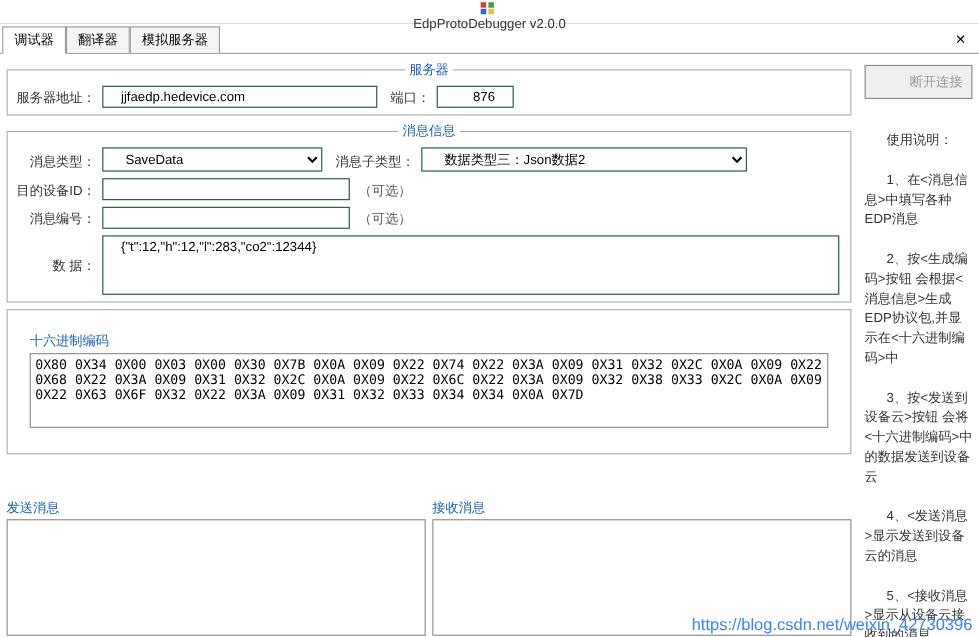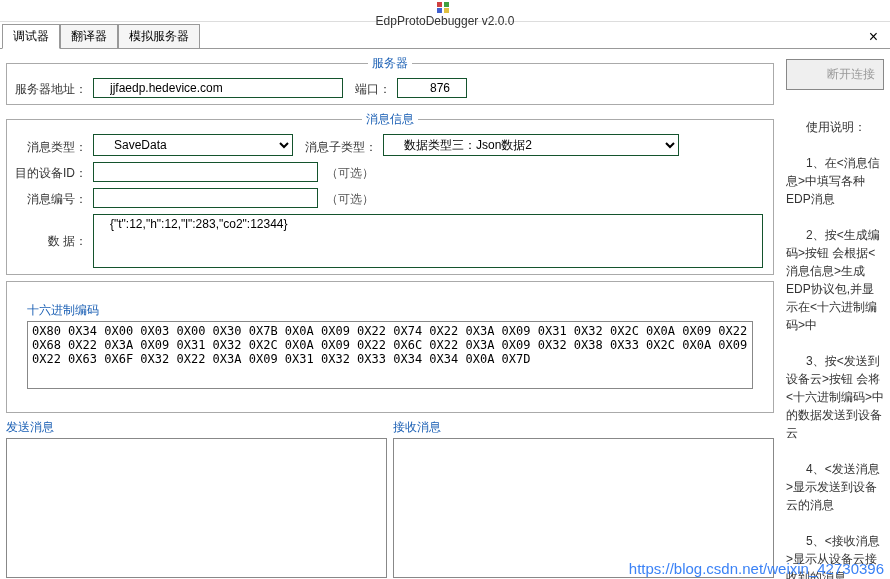--- a/index.html
+++ b/index.html
@@ -151,20 +151,21 @@
     .hex-legend { color: #1a5fb4; margin-bottom: 2px; display: block; }
     .bottom-row {
       display: flex;
       gap: 6px;
       flex: 1;
     }
     .msg-col {
       flex: 1;
       display: flex;
       flex-direction: column;
+      margin-top: 34px;
     }
     .msg-label { color: #1a5fb4; margin-bottom: 2px; }
     .msg-box {
       flex: 1;
       border: 1px solid #888;
       background: #fff;
       padding: 2px 4px;
       overflow: auto;
       resize: none;
     }

